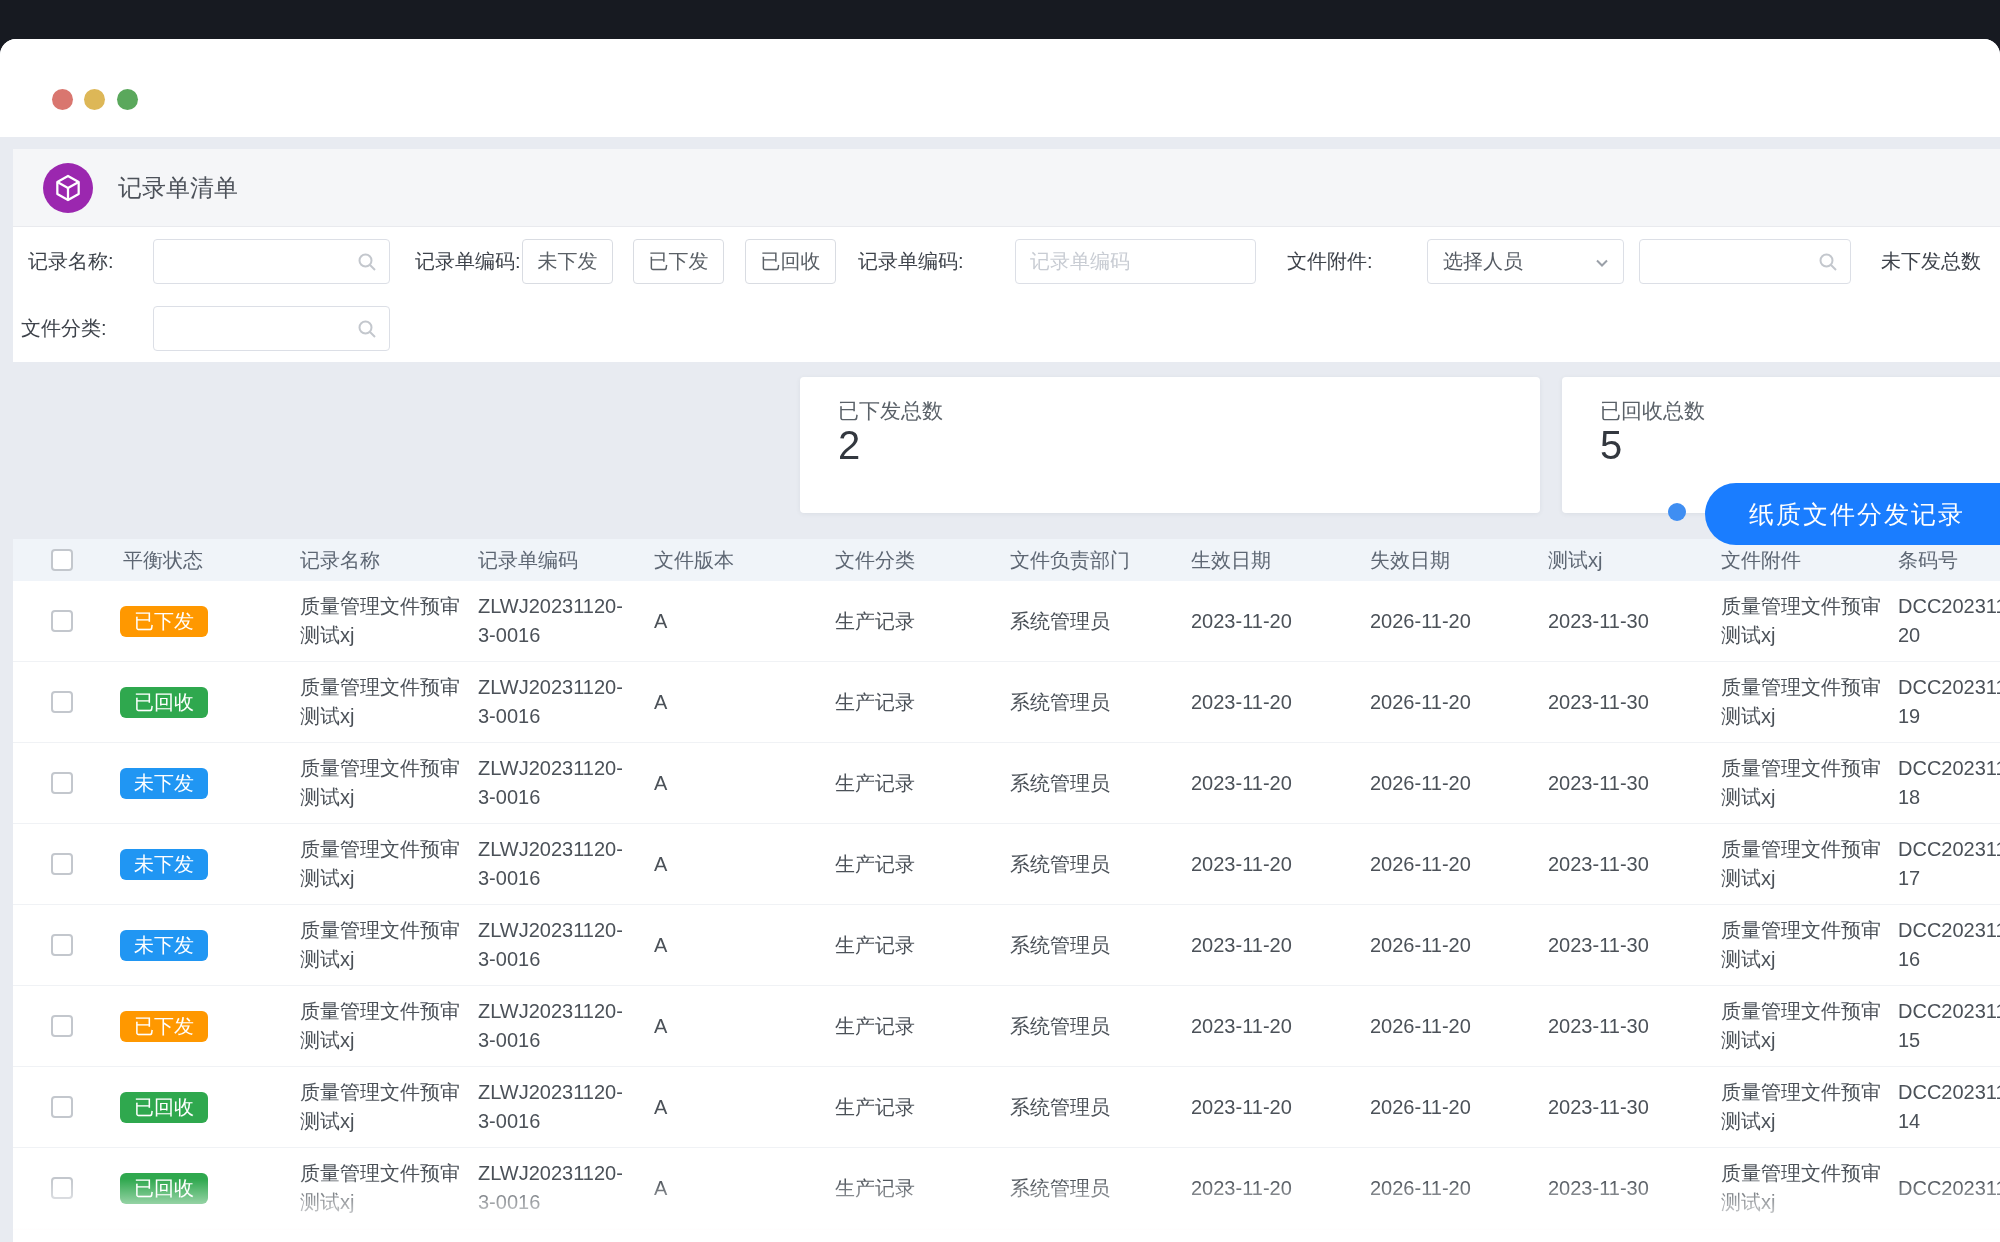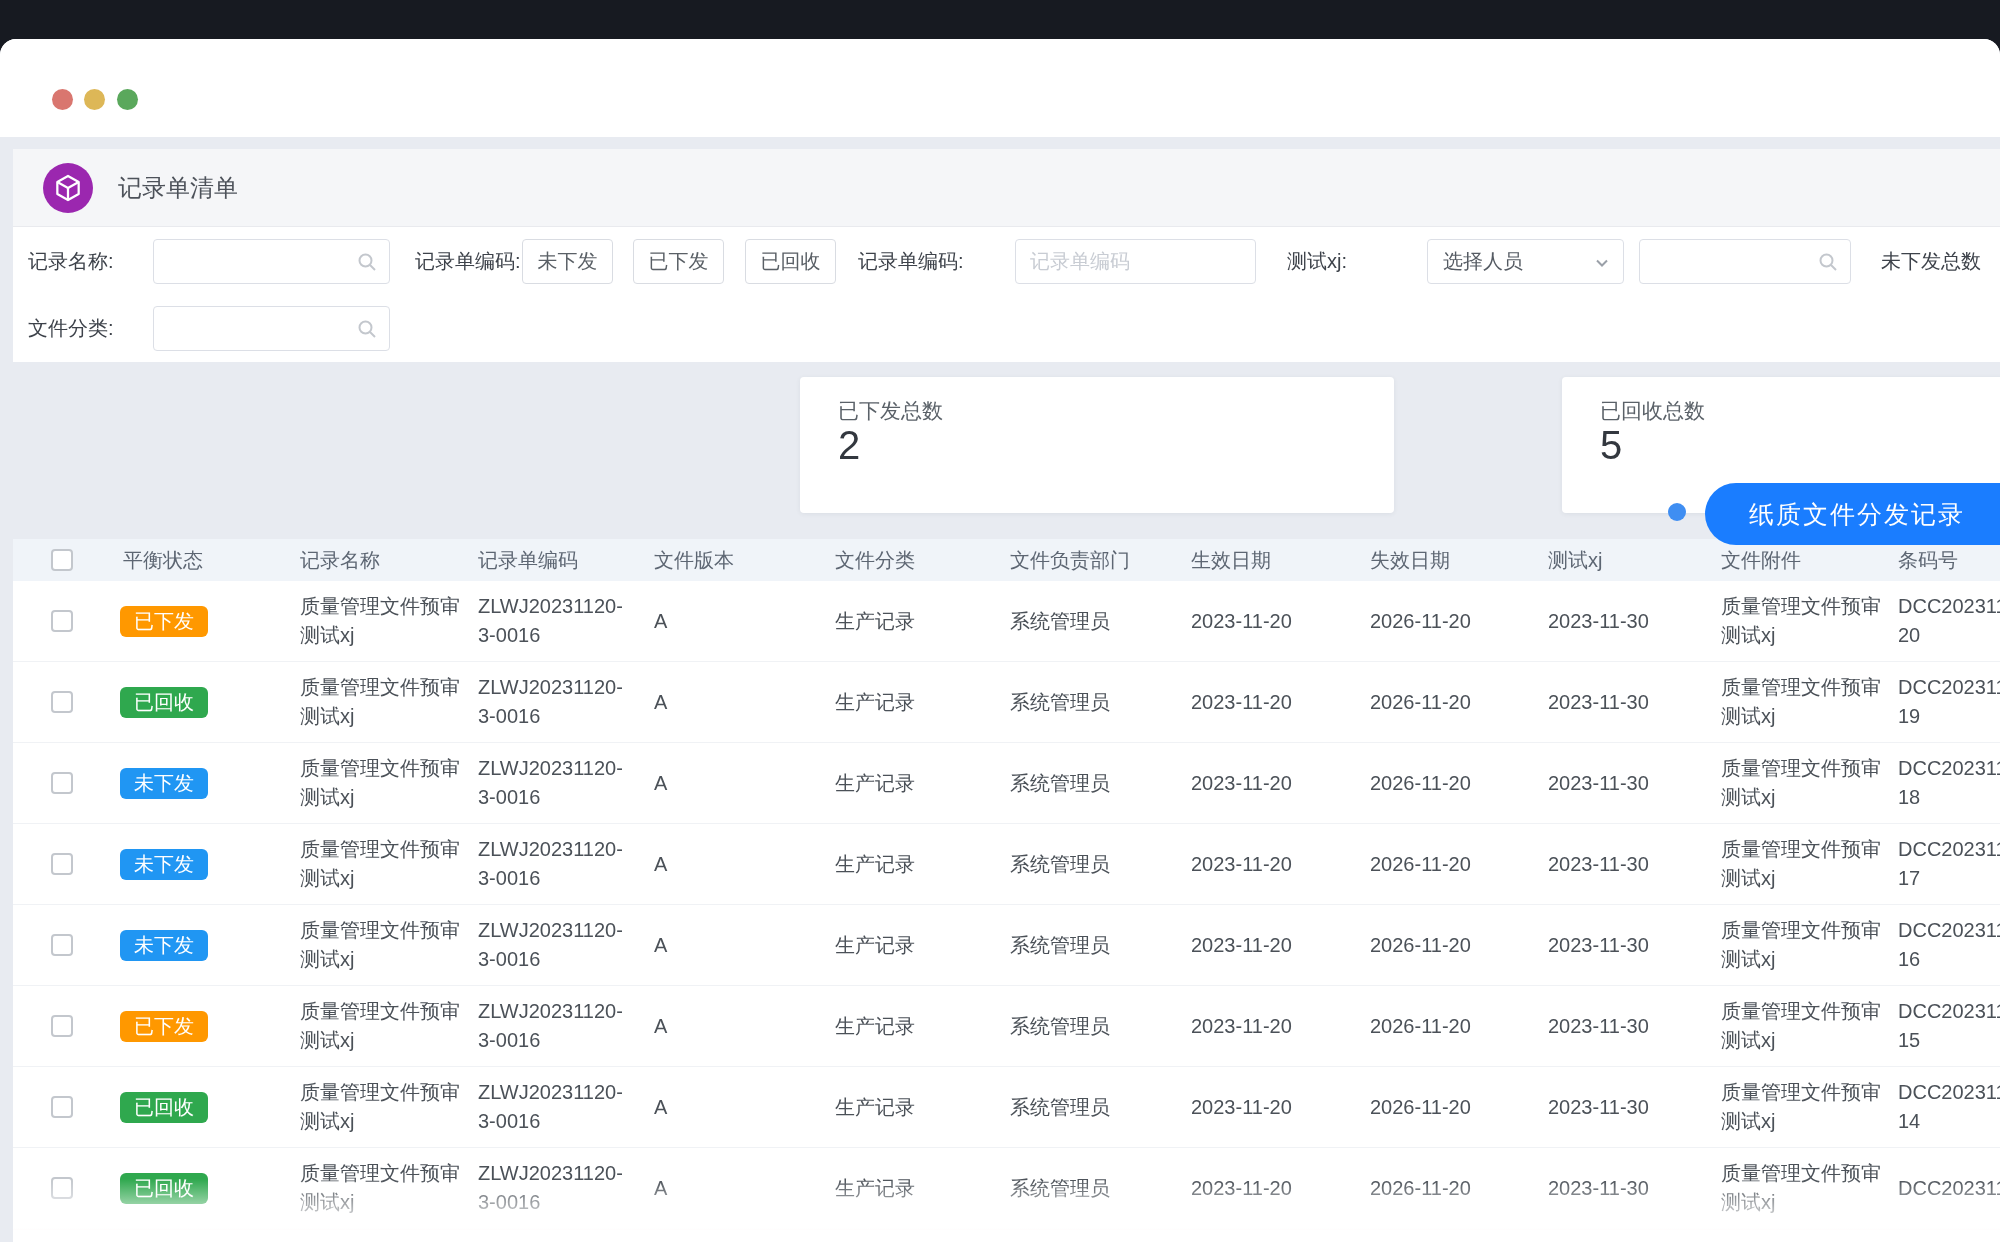--- a/index.html
+++ b/index.html
@@ -86,52 +86,52 @@
       </span>
     </div>
     <div class="f-label row1" style="left:402px">记录单编码:</div>
     <div class="f-btn row1" style="left:509px">未下发</div>
     <div class="f-btn row1" style="left:620px">已下发</div>
     <div class="f-btn row1" style="left:732px">已回收</div>
     <div class="f-label row1" style="left:845px">记录单编码:</div>
     <div class="f-input row1" style="left:1002px; width:241px">
       <span class="ph">记录单编码</span>
     </div>
-    <div class="f-label row1" style="left:1274px">测试xj:</div>
+    <div class="f-label row1" style="left:1274px">文件附件:</div>
     <div class="f-select row1" style="left:1414px; width:197px">
       <span>选择人员</span>
       <span class="chev">
         <svg width="18" height="18" viewBox="0 0 18 18" fill="none" stroke="#9aa0a8" stroke-width="2">
             <path d="M4 6.5 L9 11.5 L14 6.5"></path>
           </svg>
       </span>
     </div>
     <div class="f-input row1" style="left:1626px; width:212px">
       <span class="sicon">
         <svg width="24" height="24" viewBox="0 0 24 24" fill="none" stroke="#c3c7cd" stroke-width="2">
             <circle cx="10.5" cy="10.5" r="6"></circle>
             <path d="M15 15 L20 20"></path>
           </svg>
       </span>
     </div>
     <div class="f-label row1" style="left:1868px; white-space:nowrap">未下发总数</div>
 
-    <div class="f-label row2" style="left:15px">文件分类:</div>
+    <div class="f-label row2" style="left:8px">文件分类:</div>
     <div class="f-input row2" style="left:140px; width:237px">
       <span class="sicon">
         <svg width="24" height="24" viewBox="0 0 24 24" fill="none" stroke="#c3c7cd" stroke-width="2">
             <circle cx="10.5" cy="10.5" r="6"></circle>
             <path d="M15 15 L20 20"></path>
           </svg>
       </span>
     </div>
   </div>
 
   <div class="cards" style="left:0; width:2000px">
-    <div class="card" style="left:800px; width:594px">
+    <div class="card" style="left:800px; width:740px">
       <div class="c-label">已下发总数</div>
       <div class="c-value">2</div>
     </div>
     <div class="card" style="left:1562px; width:460px">
       <div class="c-label">已回收总数</div>
       <div class="c-value">5</div>
     </div>
   </div>
 
   <div class="float-dot"></div>

